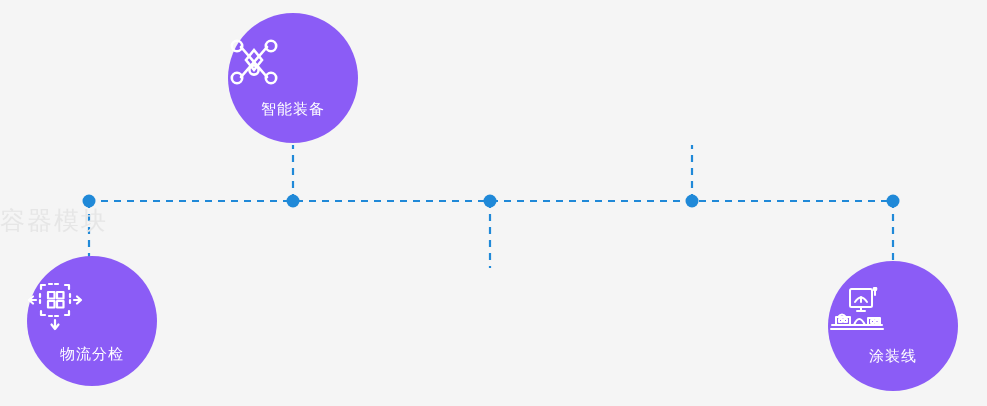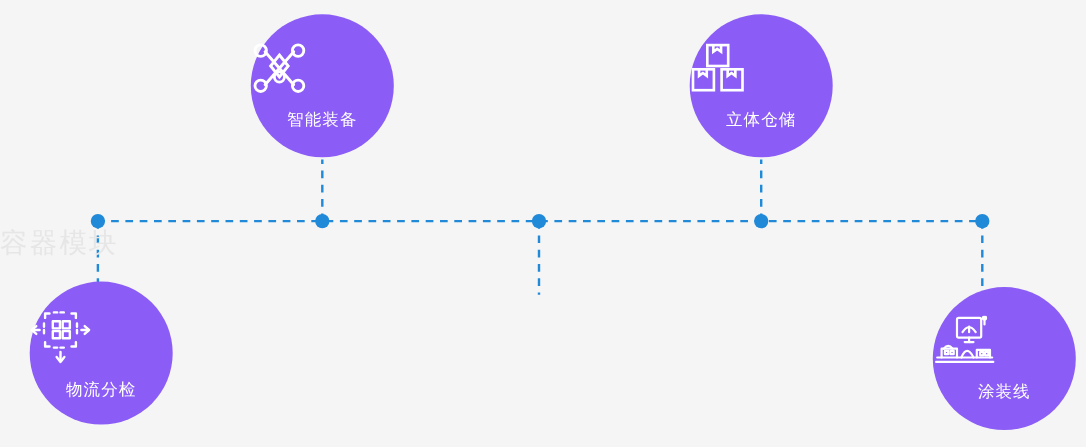--- a/index.html
+++ b/index.html
@@ -99,35 +99,20 @@
           <circle cx="9" cy="40" r="5.2"></circle>
           <circle cx="43" cy="40" r="5.2"></circle>
           <circle cx="26" cy="32" r="4.6"></circle>
           <path d="M26 12 L34 22 L26 32 L18 22 Z"></path>
         </g>
       </svg>
     </span>
     <span class="node-label">智能装备</span>
   </div>
 
-  <div class="node-circle" style="left:627px; top:13px; width:130px; height:130px;">
-    <span class="node-icon icon-top">
-      <svg width="50" height="48" viewBox="0 0 50 48" xmlns="http://www.w3.org/2000/svg">
-        <g fill="none" stroke="#ffffff" stroke-width="2.4">
-          <rect x="16" y="3" width="19" height="19"></rect>
-          <path d="M21.5 3 v6 l3.5 -2.6 l3.5 2.6 v-6"></path>
-          <rect x="3" y="25" width="19" height="19"></rect>
-          <path d="M8.5 25 v6 l3.5 -2.6 l3.5 2.6 v-6"></path>
-          <rect x="29" y="25" width="19" height="19"></rect>
-          <path d="M34.5 25 v6 l3.5 -2.6 l3.5 2.6 v-6"></path>
-        </g>
-      </svg>
-    </span>
-    <span class="node-label">立体仓储</span>
-  </div>
 
   <div class="node-circle" style="left:27px; top:256px; width:130px; height:130px;">
     <span class="node-icon icon-top">
       <svg width="56" height="52" viewBox="0 0 56 52" xmlns="http://www.w3.org/2000/svg">
         <g fill="none" stroke="#ffffff" stroke-width="2.2" stroke-linecap="round" stroke-linejoin="round">
 
           <path d="M18 6 h-4 v4"></path>
           <path d="M38 6 h4 v4"></path>
           <path d="M18 36 h-4 v-4"></path>
           <path d="M38 36 h4 v-4"></path>
@@ -149,21 +134,21 @@
 
           <path d="M28 41 v8"></path>
           <path d="M24.5 45.5 L28 50 L31.5 45.5"></path>
         </g>
       </svg>
     </span>
     <span class="node-label">物流分检</span>
   </div>
 
 
-  <div class="node-circle" style="left:848px; top:261px; width:130px; height:130px;">
+  <div class="node-circle" style="left:828px; top:261px; width:130px; height:130px;">
     <span class="node-icon icon-top">
       <svg width="58" height="46" viewBox="0 0 58 46" xmlns="http://www.w3.org/2000/svg">
         <g fill="none" stroke="#ffffff" stroke-width="2" stroke-linecap="round" stroke-linejoin="round">
 
           <rect x="22" y="2" width="22" height="18" rx="1.5"></rect>
           <path d="M27 15 q6 -9 12 0"></path>
           <path d="M33 15 v-5"></path>
           <path d="M33 20 v4"></path>
           <path d="M29 24 h8"></path>
 

